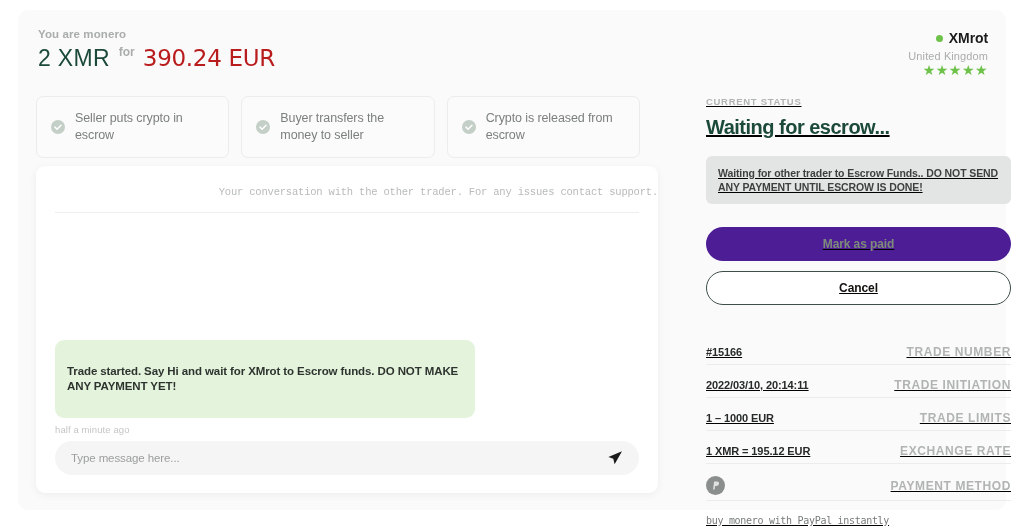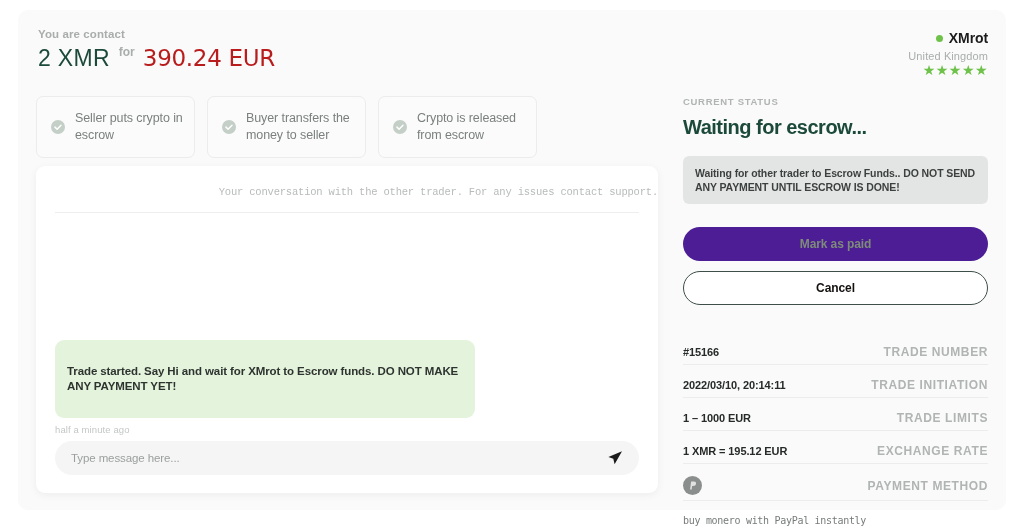--- a/index.html
+++ b/index.html
@@ -99,21 +99,21 @@
     font-size: 14px;
     letter-spacing: 0.5px;
     line-height: 14px;
   }
 
   
   .steps {
     position: absolute;
     left: 18px;
     top: 86px;
-    width: 501px;
+    width: 604px;
     display: flex;
     gap: 12px;
   }
   .step-card {
     flex: 1;
     height: 62px;
     background: #fbfbfb;
     border: 1px solid #ececec;
     border-radius: 7px;
     display: flex;
@@ -209,23 +209,24 @@
     font-size: 11.5px;
     color: #6c716f;
     letter-spacing: -0.1px;
   }
   .composer-input::placeholder { color: #9a9f9d; }
   .send-icon { flex: 0 0 auto; width: 16px; height: 16px; cursor: pointer; }
 
   
   .side {
     position: absolute;
-    left: 665px;
+    left: 688px;
     top: 86px;
     width: 305px;
+    text-decoration: underline;
   }
   .status-label {
     font-size: 9.5px;
     font-weight: bold;
     color: #b0b4b2;
     letter-spacing: 0.7px;
   }
   .status-title {
     margin-top: 9px;
     font-size: 20px;
@@ -311,21 +312,21 @@
     color: #767b79;
     letter-spacing: -0.3px;
   }
 </style>
 </head>
 <body>
 
 <div id="app">
 
   <div class="header">
-    <div class="buy-label">You are contact</div>
+    <div class="buy-label">You are monero</div>
     <div class="amount-line">
       <span class="amt-crypto">2 XMR</span>
       <span class="amt-for">for</span>
       <span class="amt-fiat">390.24 EUR</span>
     </div>
 
     <div class="trader-box">
       <div class="trader-name-row">
         <span class="online-dot"></span>
         <span class="trader-name">XMrot</span>

